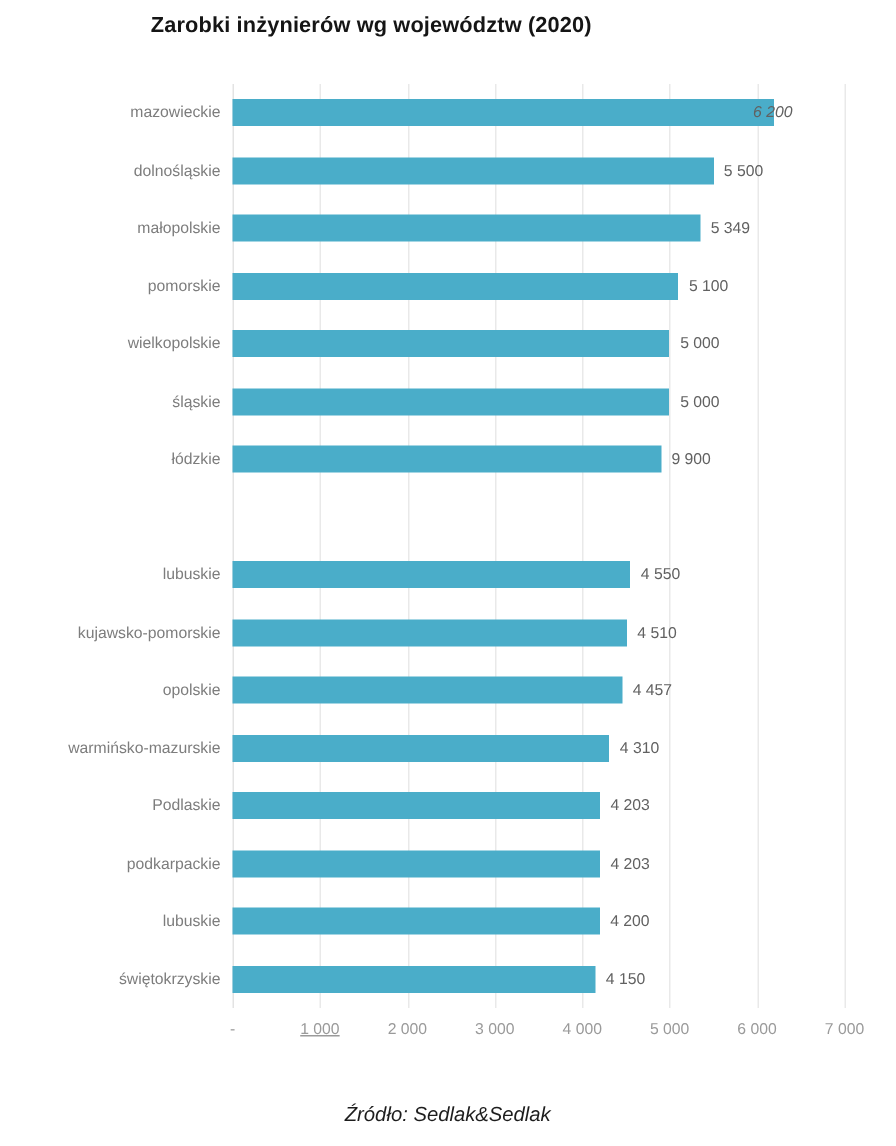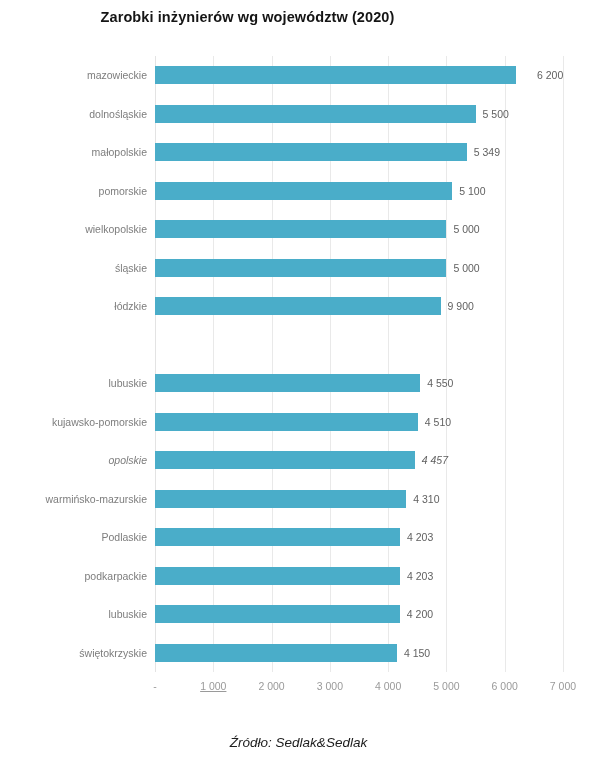--- a/index.html
+++ b/index.html
@@ -148,21 +148,21 @@
         <div class="gridline" style="left: 174.857px;"></div>
         <div class="gridline" style="left: 233.143px;"></div>
         <div class="gridline" style="left: 291.429px;"></div>
         <div class="gridline" style="left: 349.714px;"></div>
         <div class="gridline" style="left: 408px;"></div>
       </div>
     <div class="rows">
         <div class="bar-row" style="top: 0px;">
           <div class="cat-label">mazowieckie</div>
           <div class="bar" style="width: 361.371px;"></div>
-          <div class="bar-value" style="left: 382px;">6 200</div>
+          <div class="bar-value" style="left: 347px; font-style: italic;">6 200</div>
         </div>
         <div class="bar-row" style="top: 38.5px;">
           <div class="cat-label">dolnośląskie</div>
           <div class="bar" style="width: 320.571px;"></div>
           <div class="bar-value" style="left: 327.571px;">5 500</div>
         </div>
         <div class="bar-row" style="top: 77px;">
           <div class="cat-label">małopolskie</div>
           <div class="bar" style="width: 311.77px;"></div>
           <div class="bar-value" style="left: 318.77px;">5 349</div>
@@ -190,21 +190,21 @@
         <div class="bar-row" style="top: 308px;">
           <div class="cat-label">lubuskie</div>
           <div class="bar" style="width: 265.2px;"></div>
           <div class="bar-value" style="left: 272.2px;">4 550</div>
         </div>
         <div class="bar-row" style="top: 346.5px;">
           <div class="cat-label">kujawsko-pomorskie</div>
           <div class="bar" style="width: 262.869px;"></div>
           <div class="bar-value" style="left: 269.869px;">4 510</div>
         </div>
-        <div class="bar-row" style="top: 385px; font-style: italic;">
+        <div class="bar-row" style="top: 385px;">
           <div class="cat-label">opolskie</div>
           <div class="bar" style="width: 259.779px;"></div>
           <div class="bar-value" style="left: 266.779px;">4 457</div>
         </div>
         <div class="bar-row" style="top: 423.5px;">
           <div class="cat-label">warmińsko-mazurskie</div>
           <div class="bar" style="width: 251.211px;"></div>
           <div class="bar-value" style="left: 258.211px;">4 310</div>
         </div>
         <div class="bar-row" style="top: 462px;">

